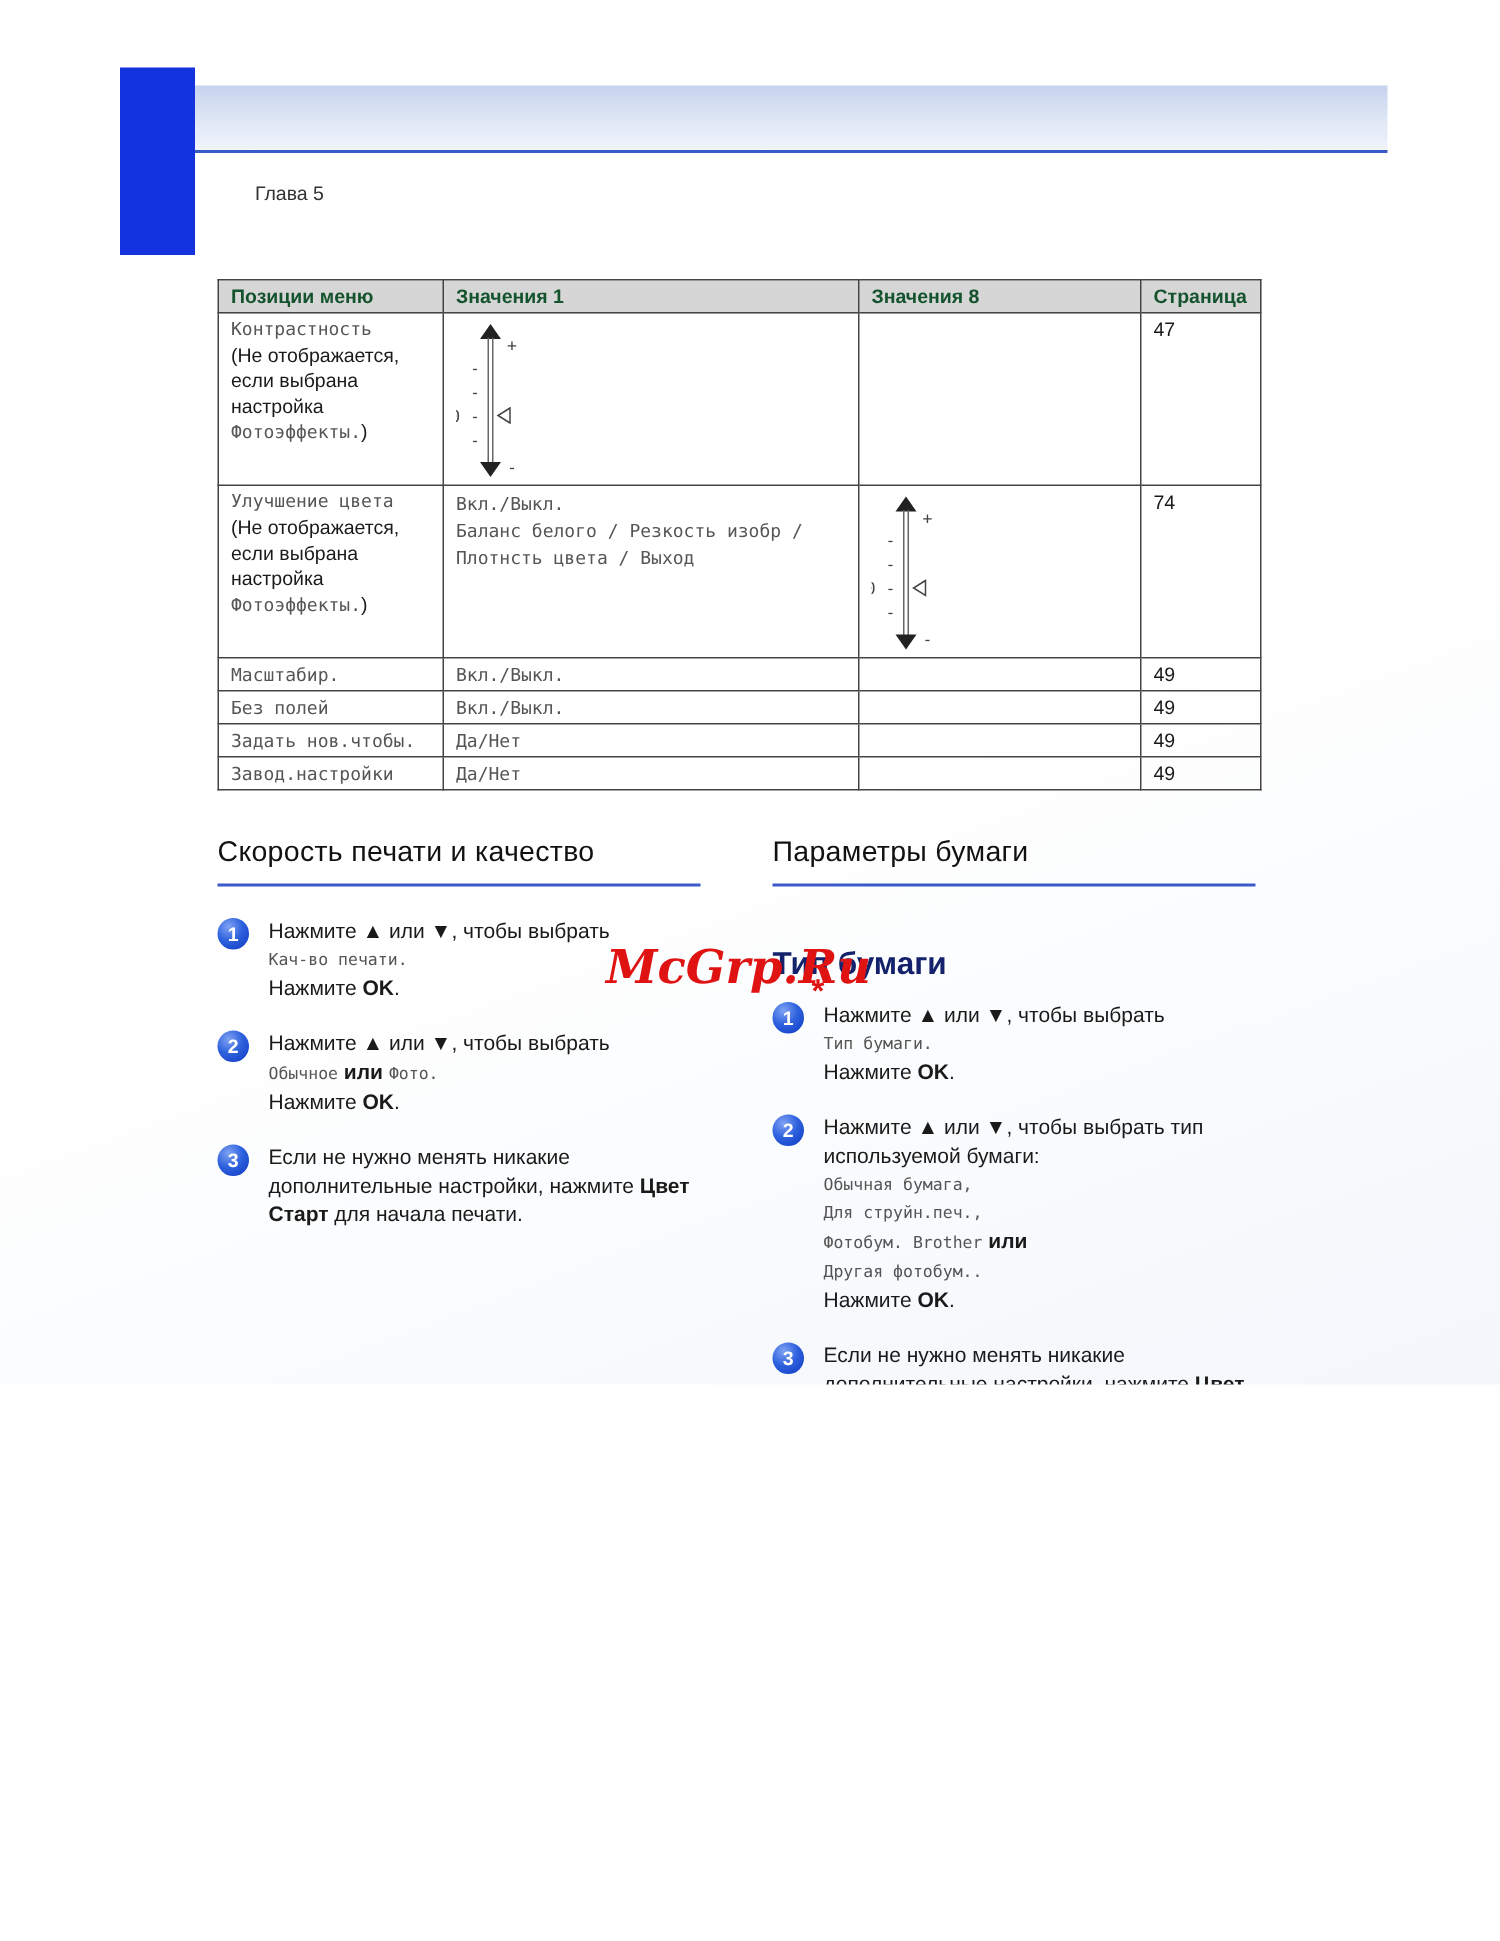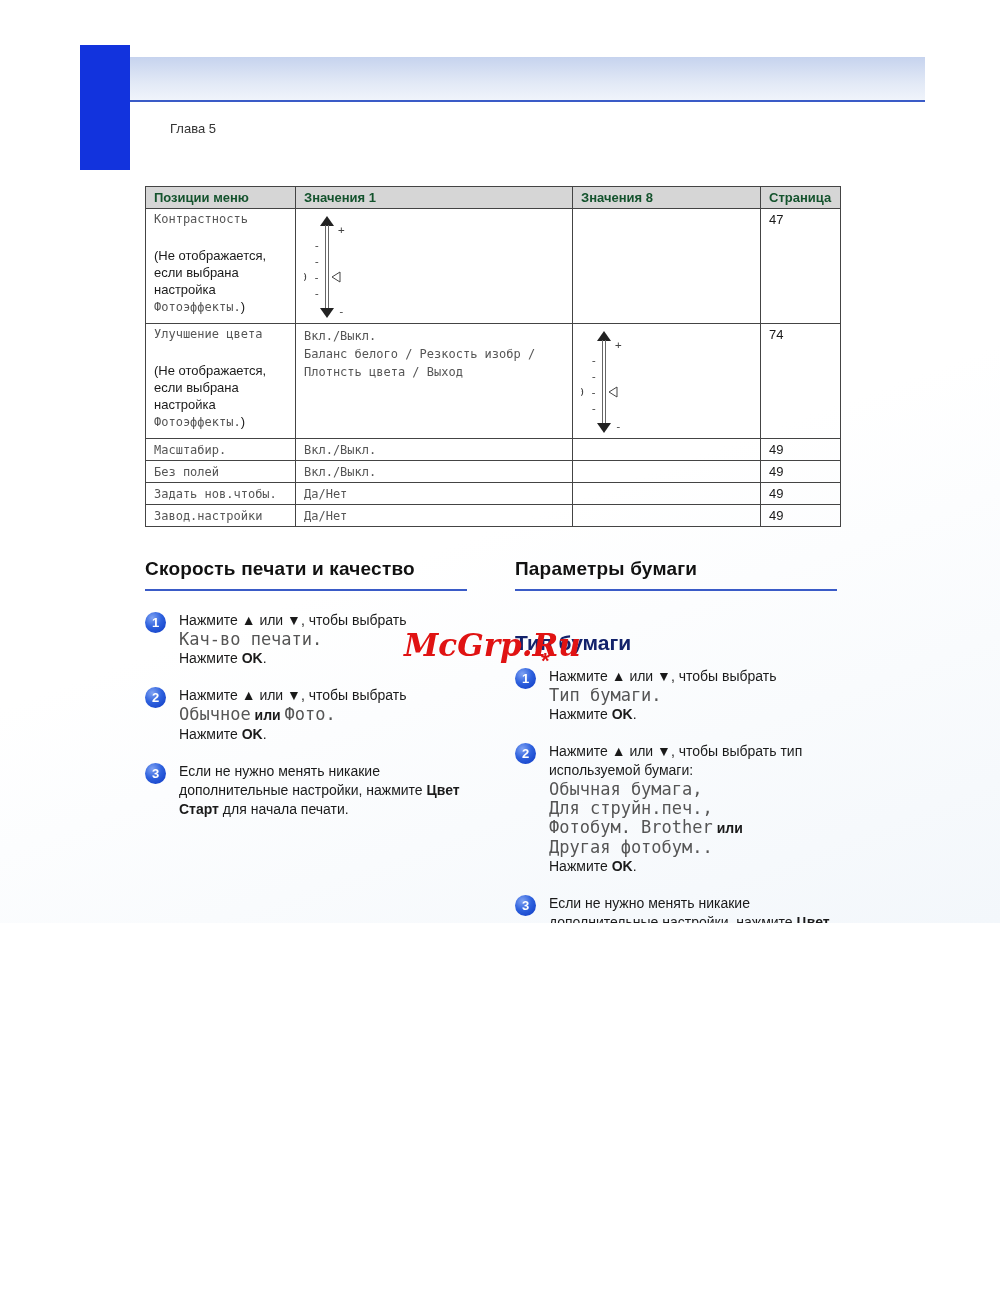--- a/index.html
+++ b/index.html
@@ -18,39 +18,39 @@
   .chapter { position:absolute; left:170px; top:121px; font-size:13px; color:#333; }
 
   
   .menu-table { position:absolute; left:145px; top:186px; width:695px; border-collapse:collapse; table-layout:fixed; }
   .menu-table col.c1 { width:150px; } .menu-table col.c2 { width:277px; }
   .menu-table col.c3 { width:188px; } .menu-table col.c4 { width:80px; }
   .menu-table th, .menu-table td { border:1px solid #444; vertical-align:top; text-align:left; padding:3px 8px; font-size:13px; }
   .menu-table th { background:#d6d6d6; font-weight:bold; color:#14532d; }
   .menu-table tr.tall td { height:114px; }
   .mono { font-family:"DejaVu Sans Mono", monospace; font-size:12px; color:#555; }
-  .note { margin-top:21px; font-size:13px; line-height:17px; color:#1a1a1a; }
+  .note { margin-top:2px; font-size:13px; line-height:17px; color:#1a1a1a; }
   .val-line { line-height:18px; }
   .page-ref { font-size:13px; color:#1a1a1a; }
   .slider-svg { display:block; margin-top:2px; }
   .slider-svg text { font-family:"DejaVu Sans Mono", monospace; font-size:11px; fill:#444; }
 
   
   .col { position:absolute; width:322px; }
   .col-left { left:145px; top:558px; }
   .col-right { left:515px; top:558px; }
-  .sec-title { font-size:19px; font-weight:bold; color:#111; padding-bottom:9px; border-bottom:2px solid #3a5bc7; letter-spacing:0.2px; }
+  .sec-title { font-size:19px; font-weight:normal; color:#111; padding-bottom:9px; border-bottom:2px solid #3a5bc7; letter-spacing:0.2px; }
   .subheading { margin-top:40px; font-size:21px; font-weight:bold; color:#13226b; }
   .steps { margin-top:20px; }
   .step { display:flex; gap:13px; margin-bottom:18px; }
   .badge { flex:0 0 21px; width:21px; height:21px; border-radius:50%;
            background:radial-gradient(circle at 35% 28%, #7fa2f2 0%, #2f62de 45%, #0c37c2 100%);
            color:#fff; font-size:13px; font-weight:bold; text-align:center; line-height:21px; margin-top:1px; }
   .step-body { font-size:14px; line-height:19px; max-width:300px; }
-  .step-body .mono { font-size:17px; }
+  .step-body .mono { font-size:11px; }
   .code-line { line-height:19px; }
 
   
   .watermark { position:absolute; left:404px; top:627px; font-family:"DejaVu Serif", serif;
                font-style:italic; font-weight:bold; font-size:31px; color:#e01313; z-index:5; }
   .wm-star { position:absolute; left:541px; top:648px; font-size:22px; color:#e01313; z-index:5; font-weight:bold; }
 
   
   .footer-rect { position:absolute; left:80px; top:1183px; width:57px; height:16px; background:#b7c6e6; }
   .page-num { position:absolute; left:144px; top:1183px; font-size:16px; font-weight:bold; color:#111; }

